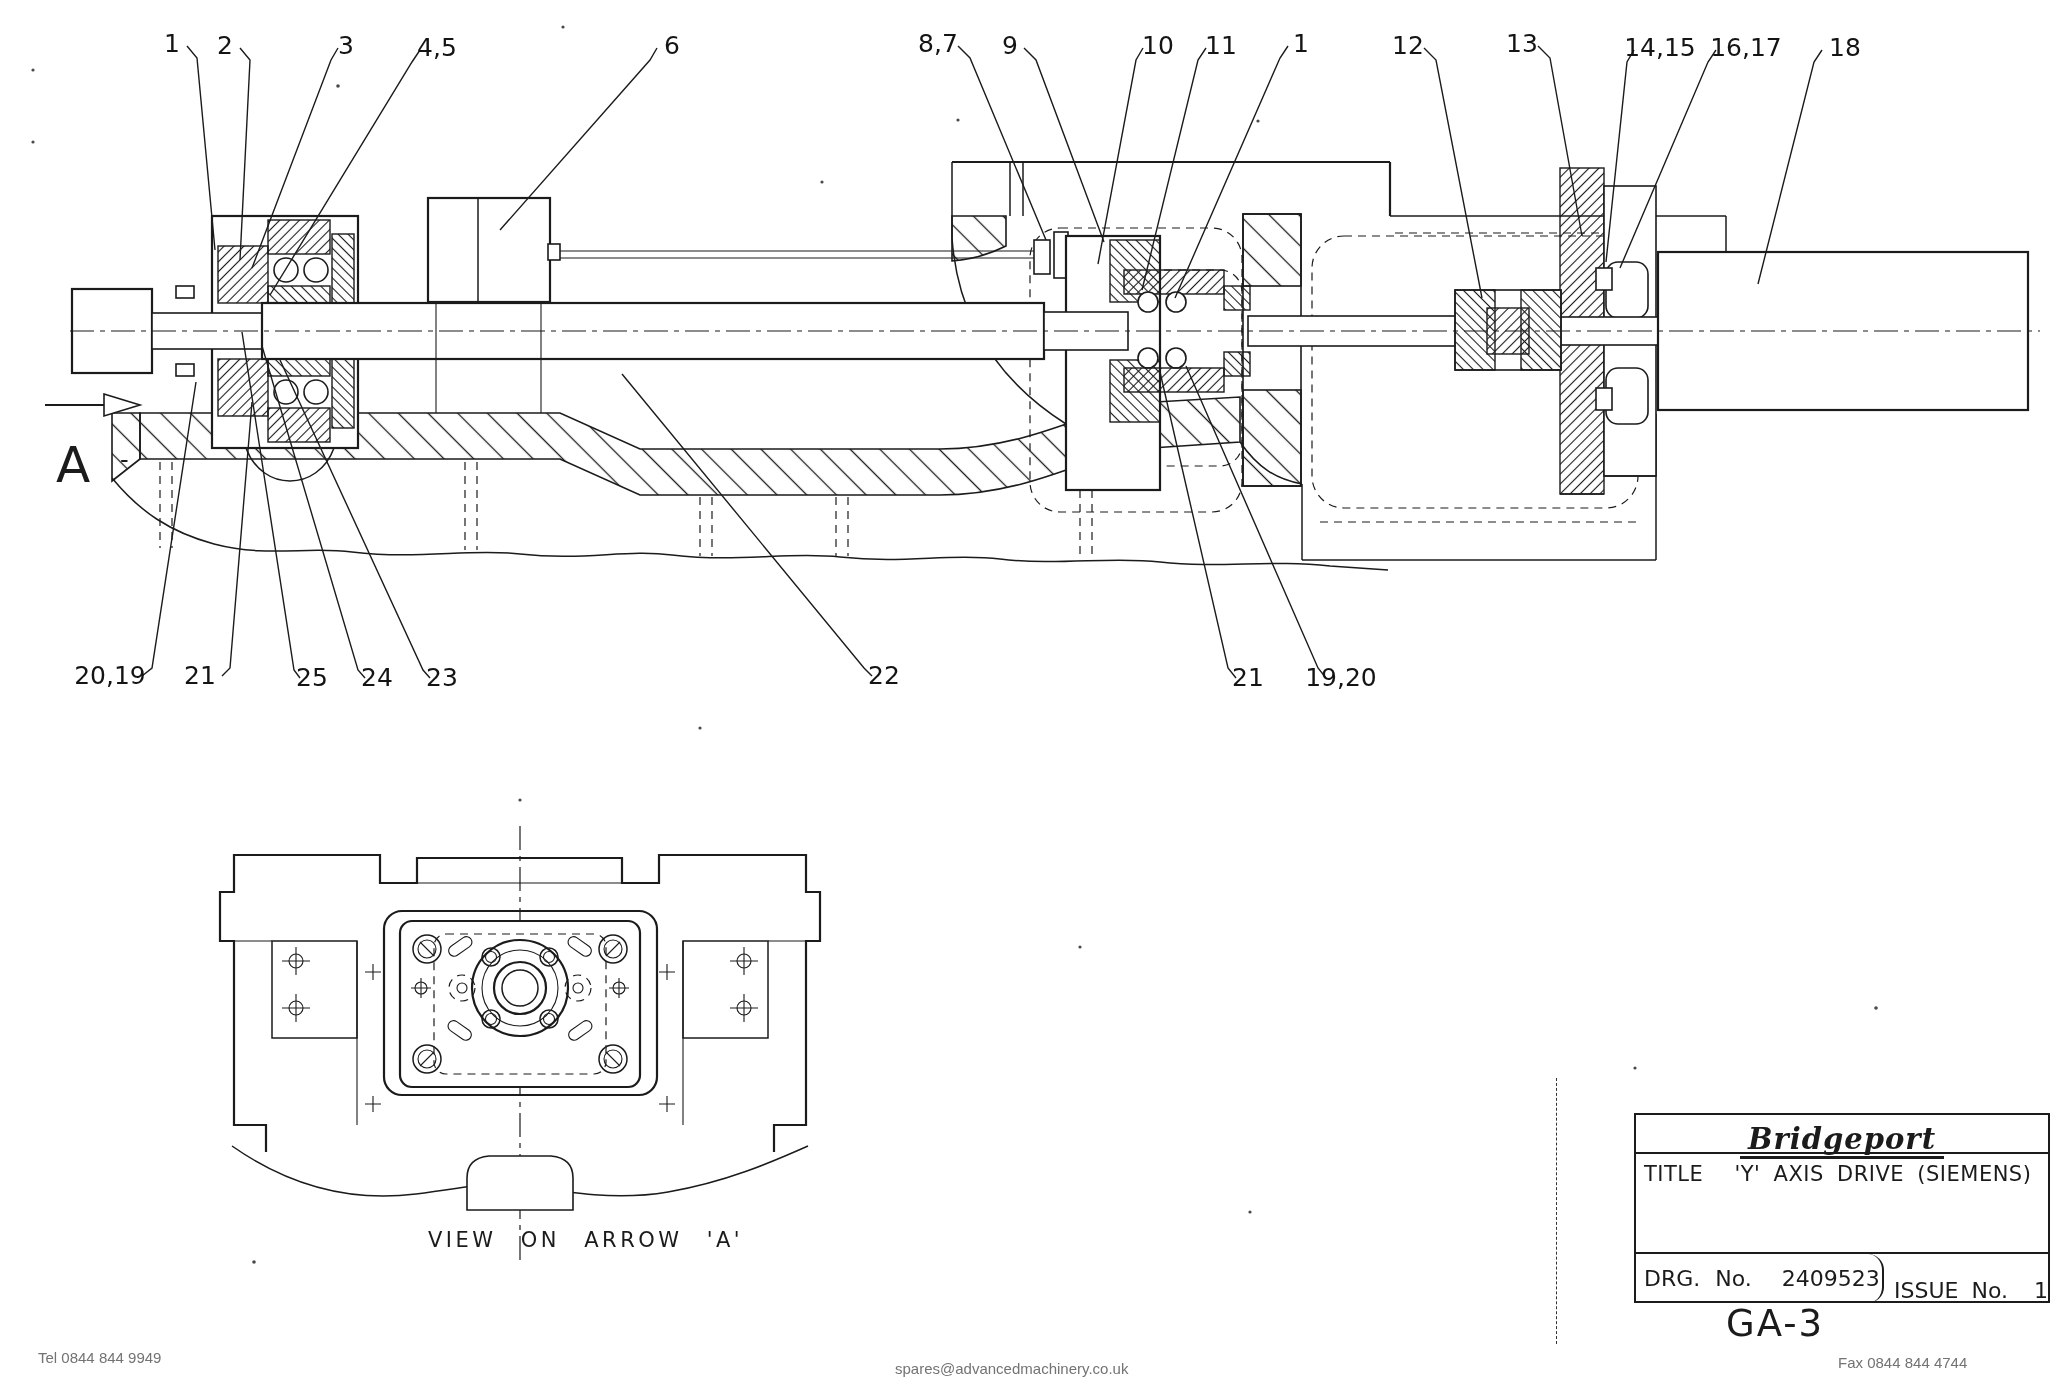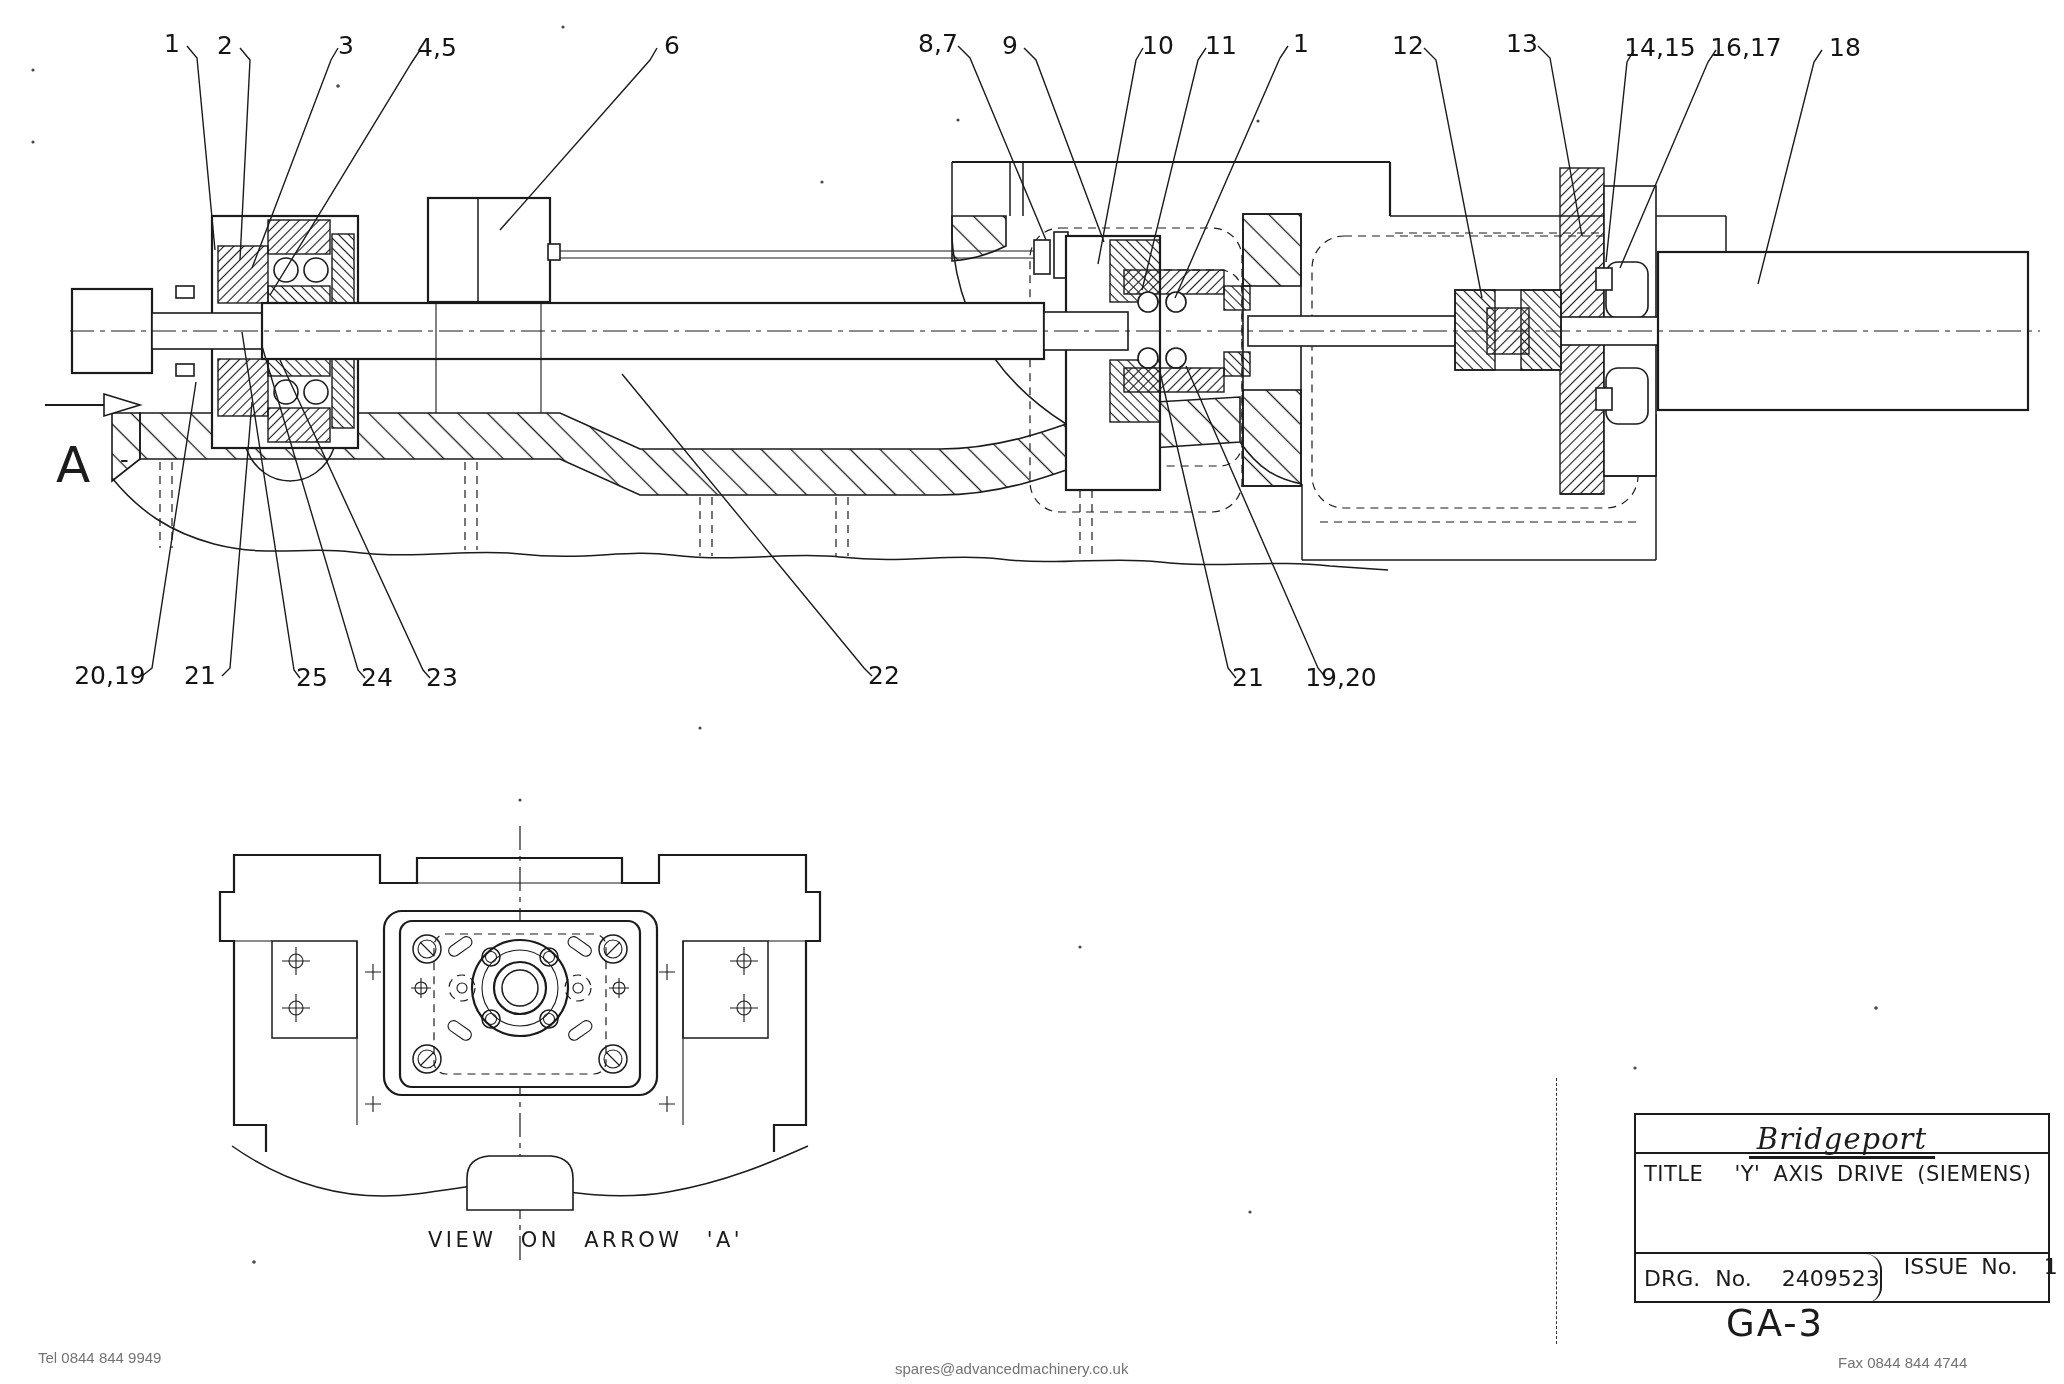--- a/index.html
+++ b/index.html
@@ -25,30 +25,30 @@
   
   .cad{font-family:"DejaVu Sans",sans-serif;color:#1b1b1b;}
   .arrowA{position:absolute;left:56px;top:436px;font-size:50px;font-weight:400;}
   .arrowDash{position:absolute;left:120px;top:446px;font-size:24px;}
   .viewaCaption{position:absolute;left:428px;top:1228px;font-size:21px;letter-spacing:3.5px;word-spacing:14px;white-space:nowrap;}
 
   .tblock{position:absolute;left:1634px;top:1113px;width:416px;height:190px;
           border:2.5px solid #1b1b1b;box-sizing:border-box;background:#fff;}
   .tb-logo{height:39px;border-bottom:2.5px solid #1b1b1b;box-sizing:border-box;
            display:flex;align-items:center;justify-content:center;}
-  .tb-logo span{font-family:"DejaVu Serif",serif;font-style:italic;font-weight:normal;
+  .tb-logo span{font-family:"DejaVu Serif",serif;font-style:italic;font-weight:bold;
                 font-size:29px;letter-spacing:1px;border-bottom:3px solid #1b1b1b;
                 padding:16px 8px 1px 8px;line-height:1.05;}
   .tb-title{height:100px;box-sizing:border-box;border-bottom:2.5px solid #1b1b1b;
             padding:8px 16px 0 8px;font-size:21px;letter-spacing:0.5px;word-spacing:6px;white-space:nowrap;}
   .tb-title .lbl{margin-right:18px;}
   .tb-bottom{display:flex;height:49px;box-sizing:border-box;}
   .tb-drg{width:269px;box-sizing:border-box;border-right:2.5px solid #1b1b1b;
           display:flex;align-items:center;padding-left:8px;font-size:22px;word-spacing:8px;white-space:nowrap;border-radius:16px;}
-  .tb-issue{flex:1;display:flex;align-items:flex-start;padding-left:22px;font-size:22px;word-spacing:6px;white-space:nowrap;}
+  .tb-issue{flex:1;display:flex;align-items:flex-end;padding-left:10px;font-size:22px;word-spacing:6px;white-space:nowrap;}
   .gacode{position:absolute;left:1726px;top:1302px;font-size:37px;letter-spacing:2px;}
   .sheetline{position:absolute;left:1556px;top:1078px;height:266px;width:0;
              border-left:1.6px dashed #333;}
 
   .footer{position:absolute;font-family:"Liberation Sans",sans-serif;font-size:15px;color:#737373;white-space:nowrap;}
   .f-tel{left:38px;top:1349px;}
   .f-email{left:895px;top:1352px;margin-top:8px;}
   .f-fax{left:1838px;top:1354px;}
 </style>
 </head>

